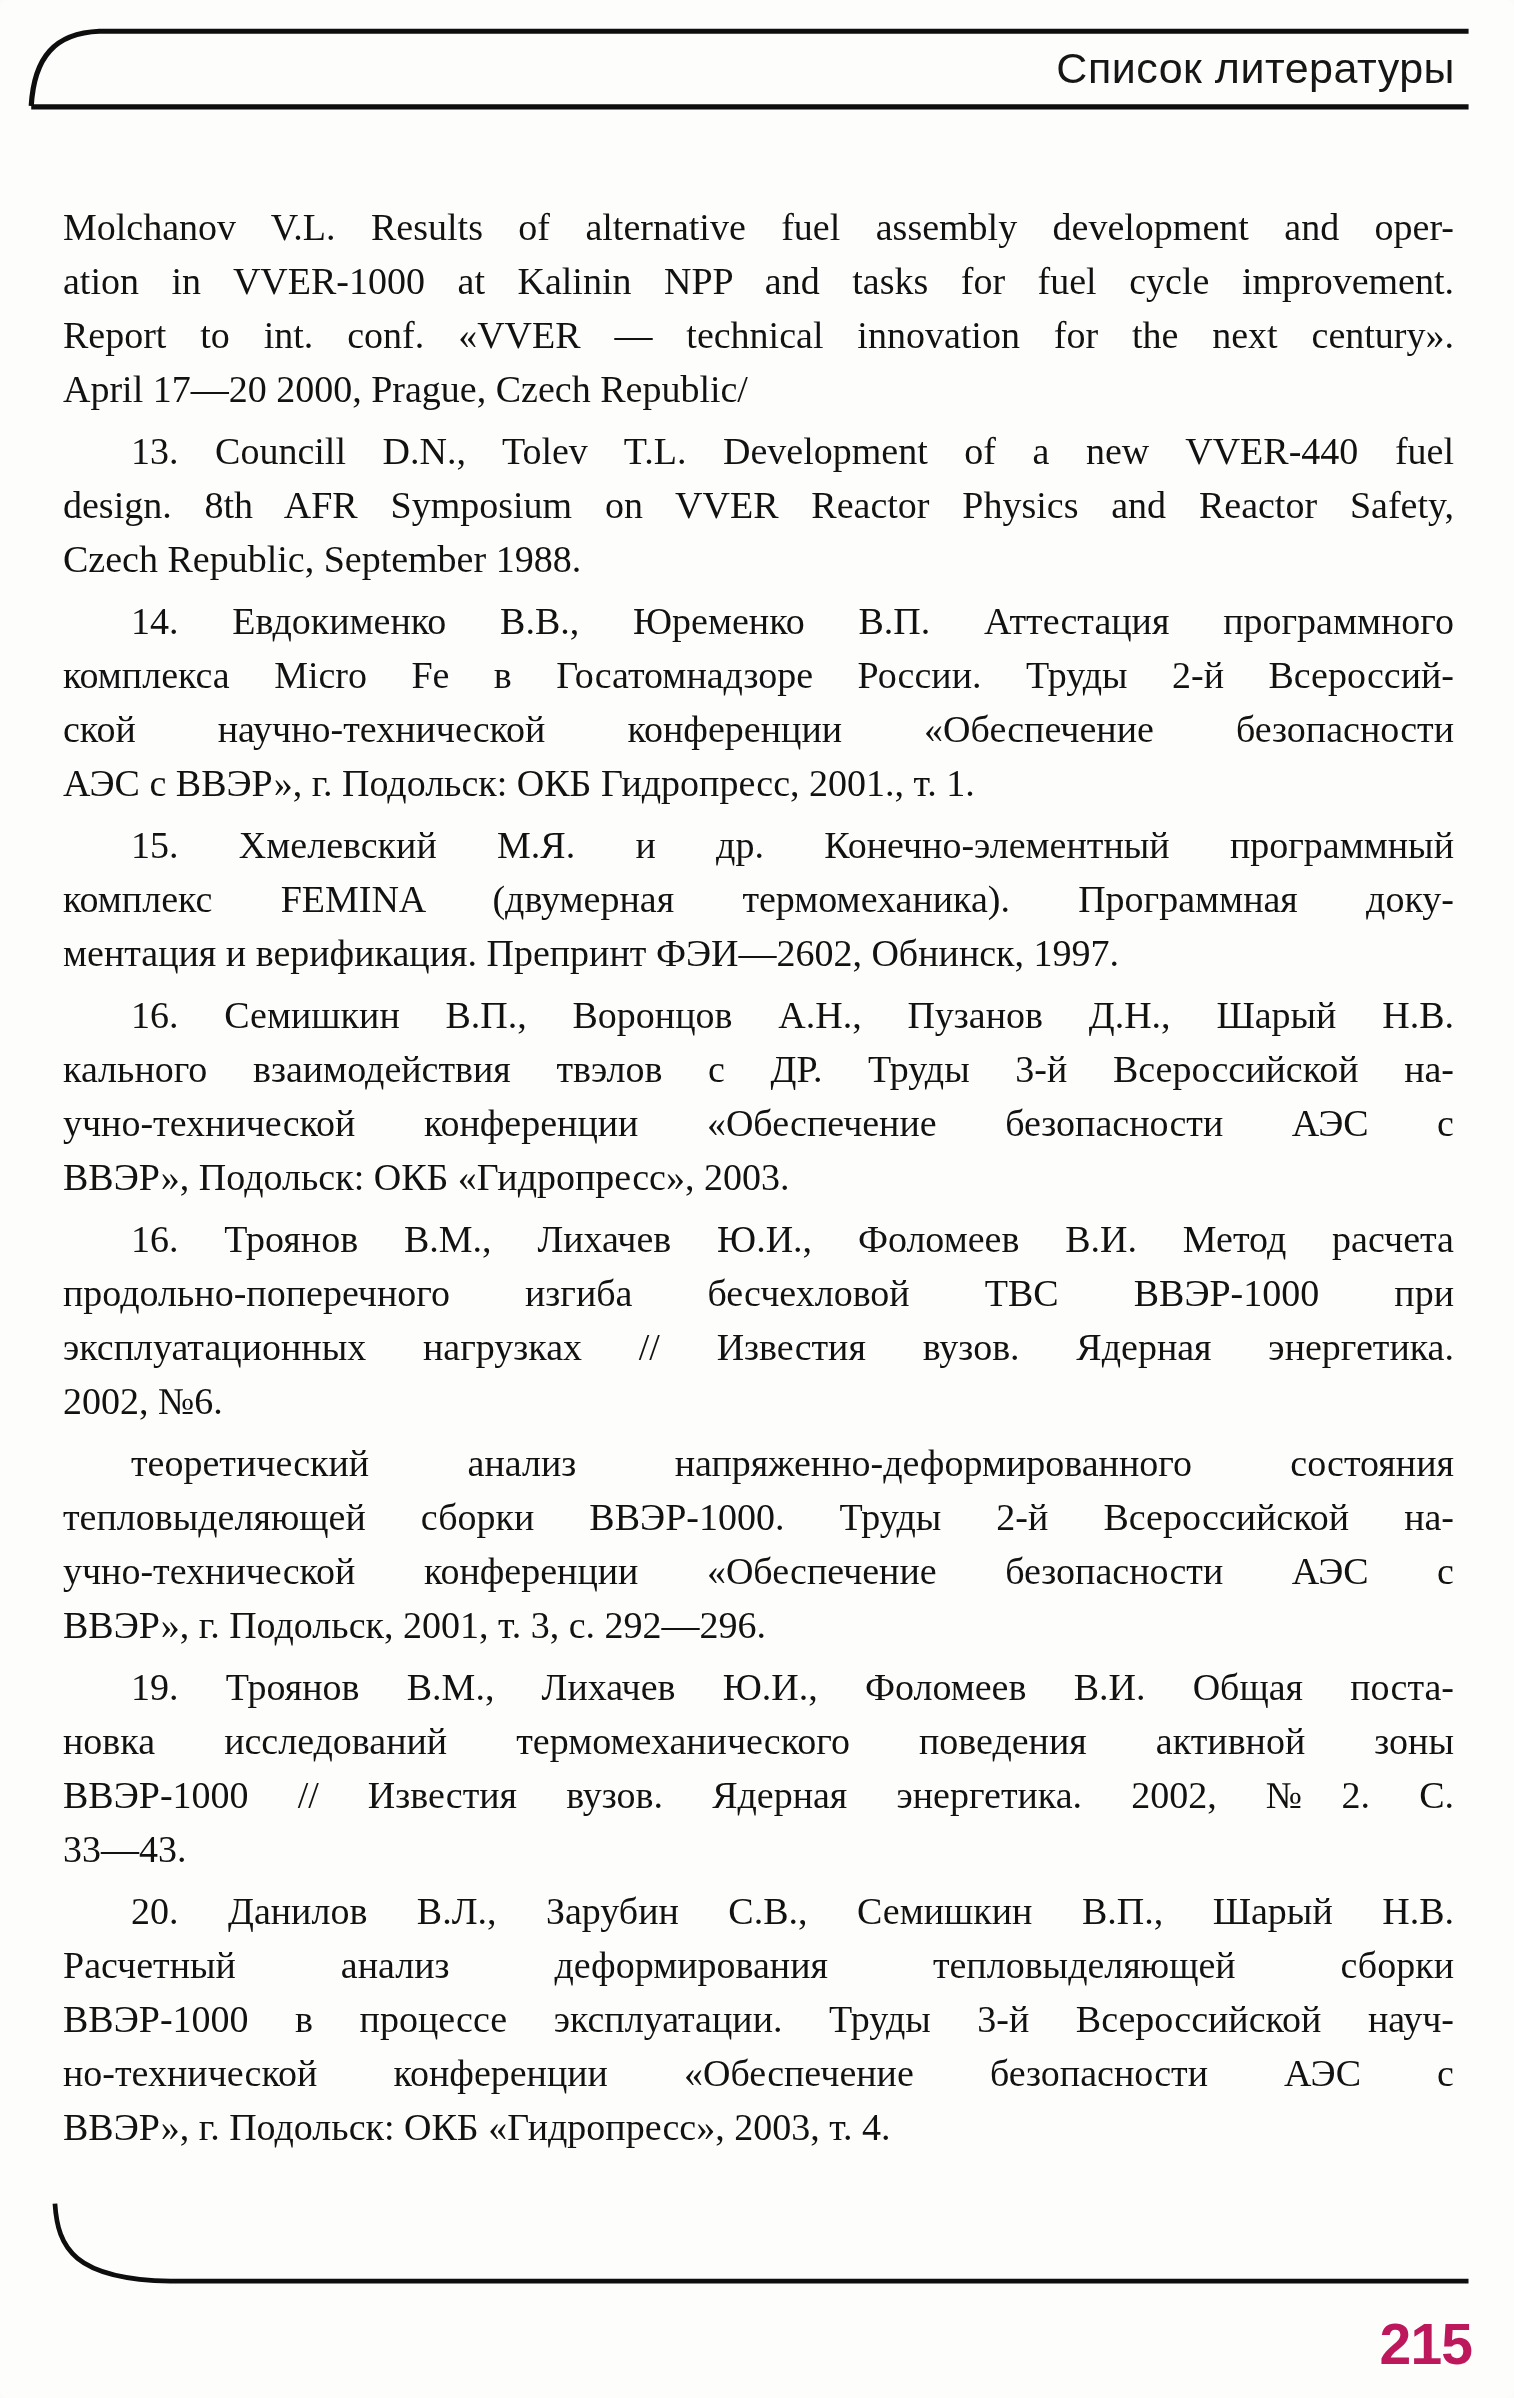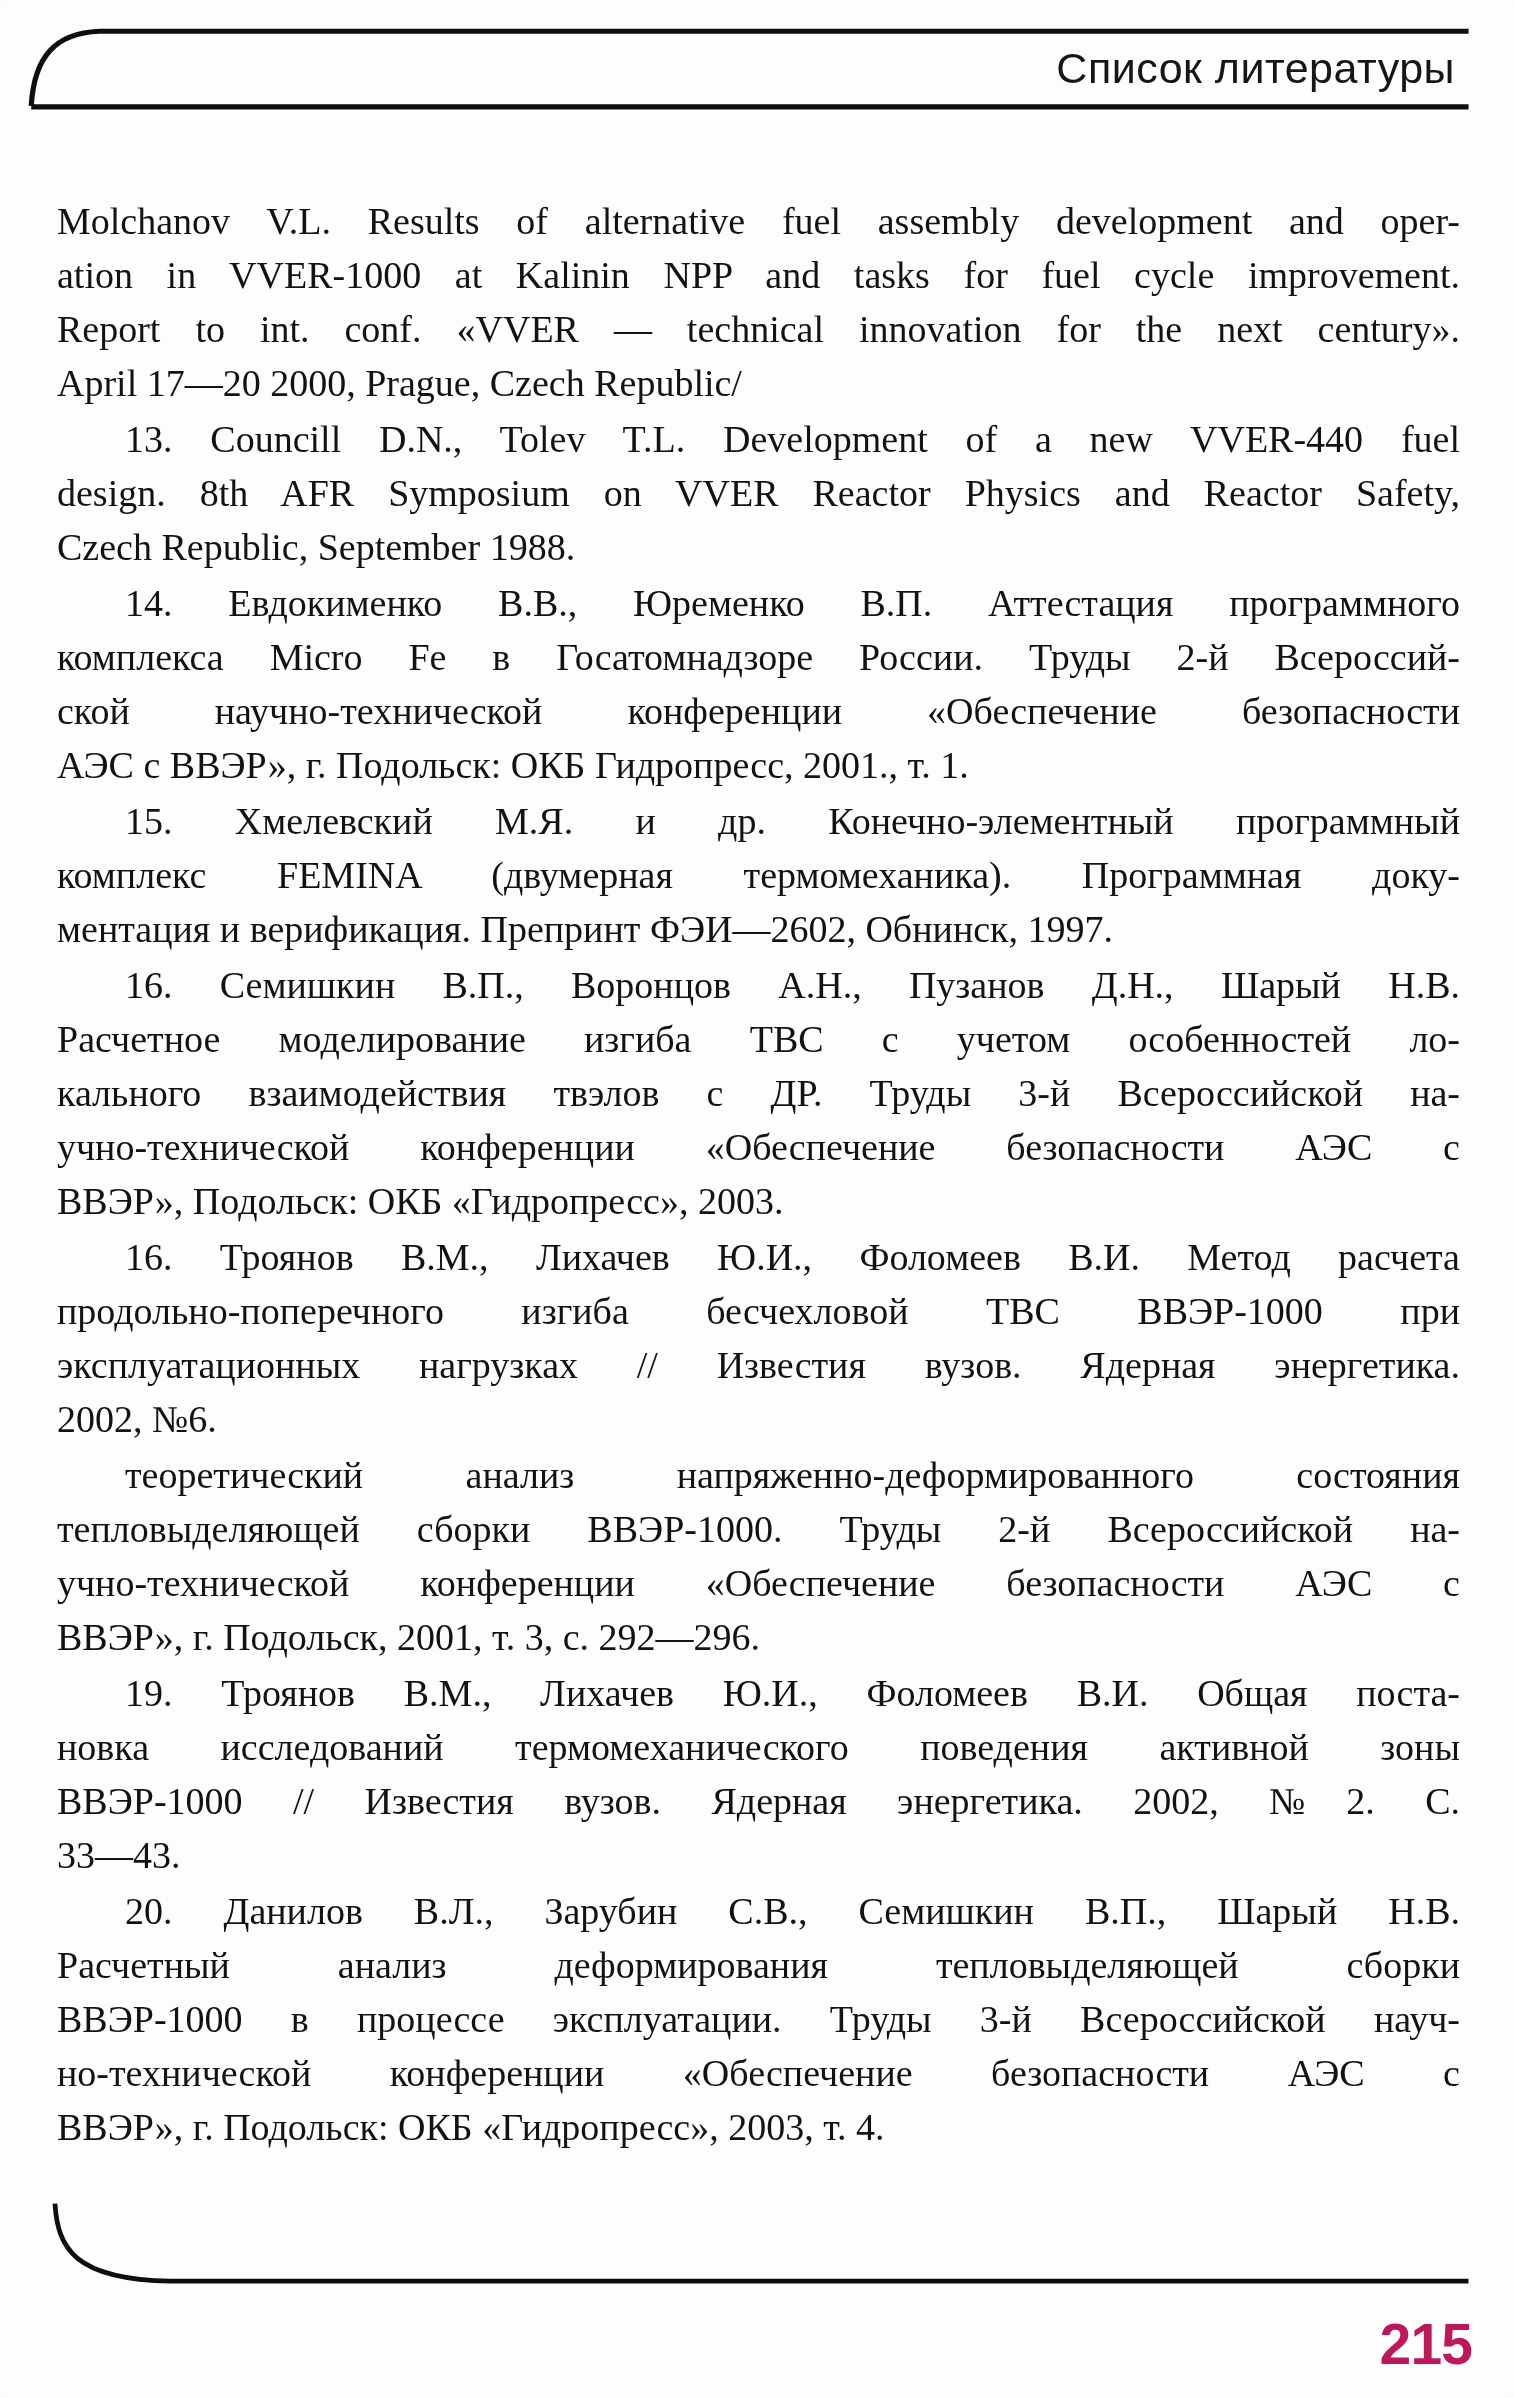--- a/index.html
+++ b/index.html
@@ -39,21 +39,21 @@
   .body-text {
     position: absolute;
     top: 192px;
     left: 55px;
     width: 1407px;
     font-family: "Liberation Serif", "DejaVu Serif", serif;
     font-size: 38px;
     line-height: 54px;
     color: #121212;
   }
-  .para { margin: 2px; }
+  .para { margin: 8px; }
   .para .line {
     text-align: justify;
     text-align-last: justify;
     white-space: normal;
   }
   .para .line.last {
     text-align: center;
     text-align-last: left;
   }
   .para.indent .line:first-child {
@@ -100,21 +100,20 @@
         <div class="line">ской научно-технической конференции «Обеспечение безопасности</div>
         <div class="line last">АЭС с ВВЭР», г. Подольск: ОКБ Гидропресс, 2001., т. 1.</div>
       </div>
       <div class="para indent">
         <div class="line">15. Хмелевский М.Я. и др. Конечно-элементный программный</div>
         <div class="line">комплекс FEMINA (двумерная термомеханика). Программная доку-</div>
         <div class="line last">ментация и верификация. Препринт ФЭИ—2602, Обнинск, 1997.</div>
       </div>
       <div class="para indent">
         <div class="line">16. Семишкин В.П., Воронцов А.Н., Пузанов Д.Н., Шарый Н.В.</div>
-        <div class="line">Расчетное моделирование изгиба ТВС с учетом особенностей ло-</div>
         <div class="line">кального взаимодействия твэлов с ДР. Труды 3-й Всероссийской на-</div>
         <div class="line">учно-технической конференции «Обеспечение безопасности АЭС с</div>
         <div class="line last">ВВЭР», Подольск: ОКБ «Гидропресс», 2003.</div>
       </div>
       <div class="para indent">
         <div class="line">16. Троянов В.М., Лихачев Ю.И., Фоломеев В.И. Метод расчета</div>
         <div class="line">продольно-поперечного изгиба бесчехловой ТВС ВВЭР-1000 при</div>
         <div class="line">эксплуатационных нагрузках // Известия вузов. Ядерная энергетика.</div>
         <div class="line last">2002, №6.</div>
       </div>

